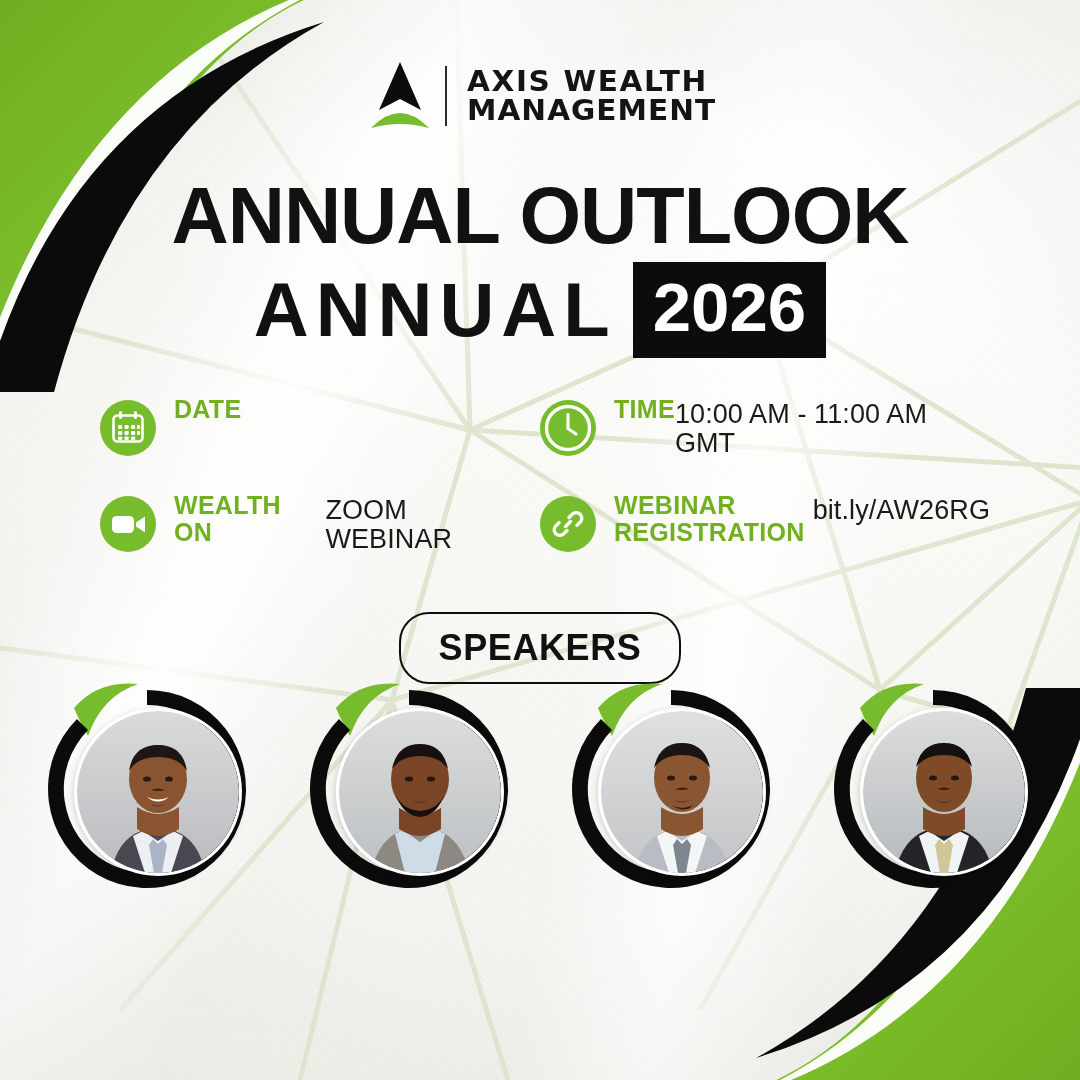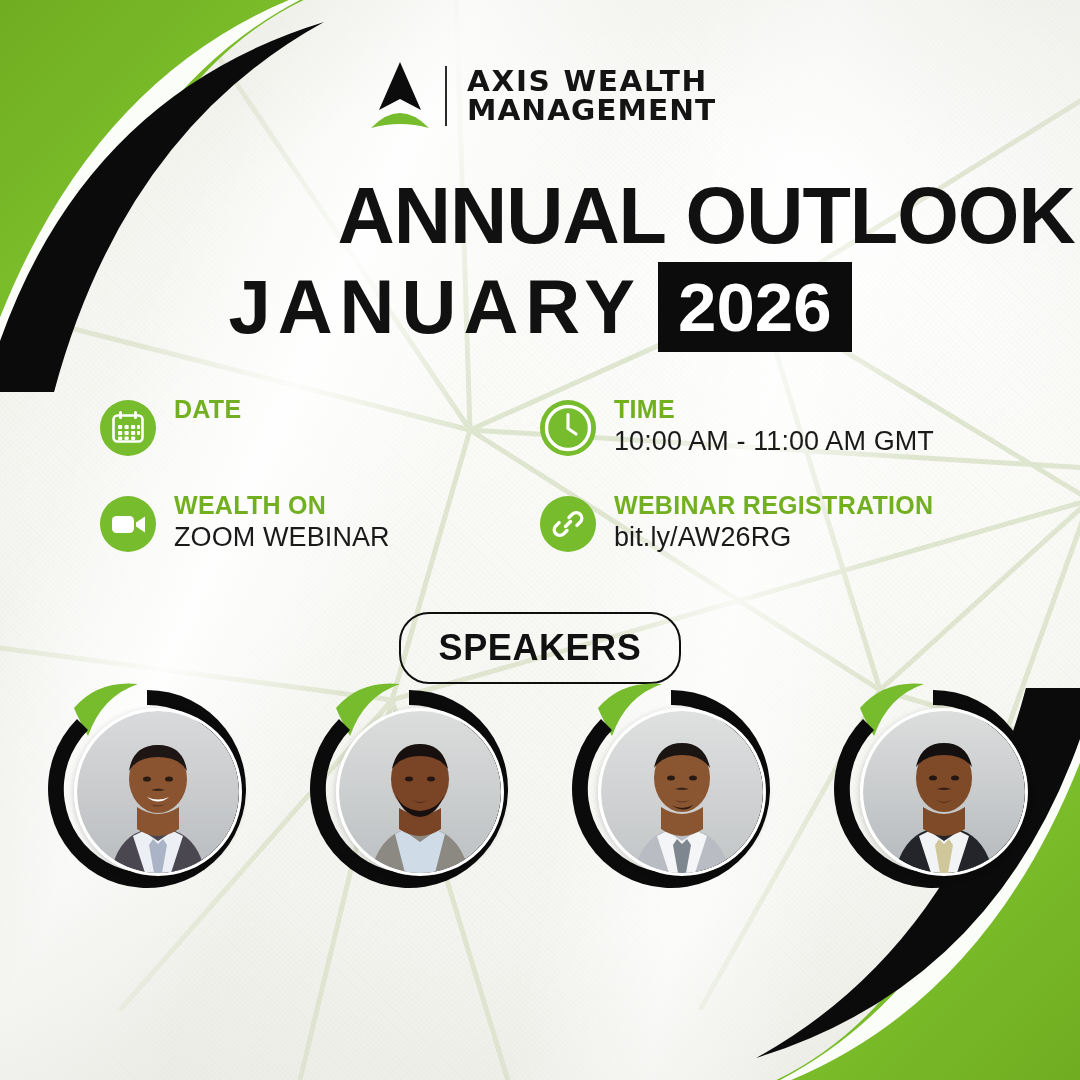--- a/index.html
+++ b/index.html
@@ -42,43 +42,43 @@
   .logo-div{width:2px;height:60px;background:#2b2b2b;margin:0 20px 0 14px;}
   .logo-words{display:flex;flex-direction:column;justify-content:space-between;line-height:.99;}
   .logo-l1,.logo-l2{
     font-family:"DejaVu Sans","Liberation Sans",sans-serif;
     font-weight:700;color:#141414;font-size:29px;letter-spacing:1.6px;white-space:nowrap;
     transform:scaleX(1.02);transform-origin:left center;
   }
   .logo-l2{font-size:29px;letter-spacing:1.0px;}
 
   
-  .headline{position:absolute;left:0;right:0;top:176px;text-align:right;}
+  .headline{position:absolute;left:0;right:0;top:176px;text-align:center;}
   .hl1{
     font-family:"Liberation Sans","DejaVu Sans",sans-serif;
     font-weight:700;font-size:80px;color:#111;line-height:1.0;
     letter-spacing:-1px;transform:scaleX(.99);
   }
   .hl2row{display:flex;align-items:center;justify-content:center;gap:16px;margin-top:6px;}
   .hl2{
     font-family:"Liberation Sans","DejaVu Sans",sans-serif;
     font-weight:700;font-size:76px;color:#111;line-height:1.0;letter-spacing:7px;
   }
   .hl-year{
     background:#0c0c0c;color:#ffffff;font-weight:700;font-size:69px;
-    line-height:1;padding:11px 20px 10px 20px;letter-spacing:0px;
+    line-height:1;padding:11px 20px 16px 20px;letter-spacing:0px;
     display:inline-block;
   }
 
   
   .info{position:absolute;left:100px;top:396px;width:890px;
     display:grid;grid-template-columns:440px 450px;grid-template-rows:96px 96px;}
   .info-item{display:flex;align-items:flex-start;gap:18px;}
   .ic{width:56px;height:56px;flex:0 0 56px;margin-top:4px;}
-  .info-txt{display:flex;flex-direction:column;line-height:1.08;}
+  .info-txt{display:flex;flex-direction:row;line-height:1.08;}
   .info-label{
     font-weight:700;font-size:25px;color:#72b022;letter-spacing:.3px;
     font-family:"Liberation Sans","DejaVu Sans",sans-serif;
   }
   .info-value{
     font-weight:400;font-size:27px;color:#1a1a1a;margin-top:4px;letter-spacing:.1px;
     font-family:"Liberation Sans","DejaVu Sans",sans-serif;
   }
 
   
@@ -171,21 +171,21 @@
       <span class="logo-words">
         <span class="logo-l1">AXIS WEALTH</span>
         <span class="logo-l2">MANAGEMENT</span>
       </span>
     </div>
   </div>
 
   <div class="headline">
     <div class="hl1">ANNUAL OUTLOOK</div>
     <div class="hl2row">
-      <span class="hl2">JANUARY</span>
+      <span class="hl2">ANNUAL</span>
       <span class="hl-year">2026</span>
     </div>
   </div>
 
   <div class="info">
 
     <div class="info-item">
       <span class="ic">
         <svg width="56" height="56" viewBox="0 0 56 56">
           <circle cx="28" cy="28" r="28" fill="#76bc2d"></circle>

